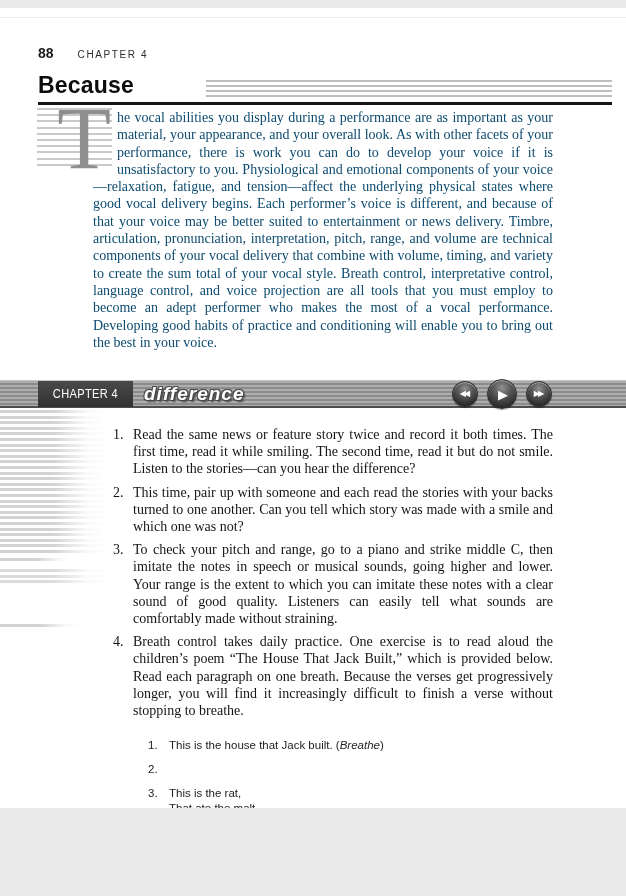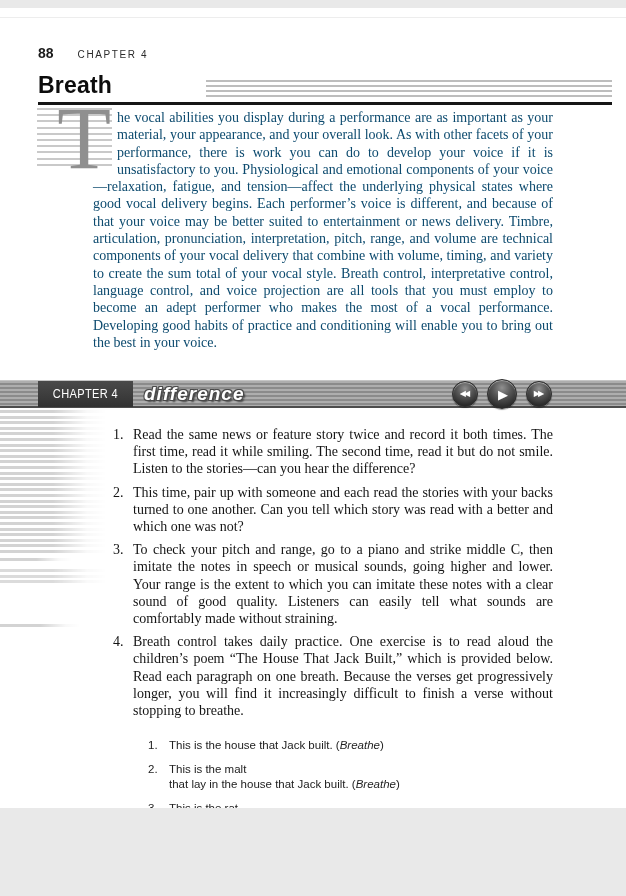--- a/index.html
+++ b/index.html
@@ -94,21 +94,21 @@
 <body>
 
 <div id="page">
   <div class="scan-line"></div>
 
   <div class="page-header">
     <span class="page-num">88</span>
     <span class="chapter-label">CHAPTER 4</span>
   </div>
 
-  <h1 class="summary-h1">Breath</h1>
+  <h1 class="summary-h1">Because</h1>
   <div class="head-stripes"></div>
   <div class="head-rule"></div>
 
   <div class="dropcap-block">
     <span class="dropcap-letter">T</span>
   </div>
   <div class="summary-para"><span class="dc-spacer"></span><span>he vocal abilities you display during a performance are as important as your material, your appearance, and your overall look. As with other facets of your performance, there is work you can do to develop your voice if it is unsatisfactory to you. Physiological and emotional components of your voice—relaxation, fatigue, and tension—affect the underlying physical states where good vocal delivery begins. Each performer’s voice is different, and because of that your voice may be better suited to entertainment or news delivery. Timbre, articulation, pronunciation, interpretation, pitch, range, and volume are technical components of your vocal delivery that combine with volume, timing, and variety to create the sum total of your vocal style. Breath control, interpretative control, language control, and voice projection are all tools that you must employ to become an adept performer who makes the most of a vocal performance. Developing good habits of practice and conditioning will enable you to bring out the best in your voice.</span></div>
 
   <div class="banner">
     <div class="banner-chapter">
@@ -133,45 +133,41 @@
   <div class="ghost g3"></div>
   <div class="ghost g4"></div>
 
   <div class="ex-list">
       <div class="ex-item">
         <span class="ex-num">1.</span>
         <span class="ex-text">Read the same news or feature story twice and record it both times. The first time, read it while smiling. The second time, read it but do not smile. Listen to the stories—can you hear the difference?</span>
       </div>
       <div class="ex-item">
         <span class="ex-num">2.</span>
-        <span class="ex-text">This time, pair up with someone and each read the stories with your backs turned to one another. Can you tell which story was read with a better and which one was not?</span>
+        <span class="ex-text">This time, pair up with someone and each read the stories with your backs turned to one another. Can you tell which story was made with a smile and which one was not?</span>
       </div>
       <div class="ex-item">
         <span class="ex-num">3.</span>
         <span class="ex-text">To check your pitch and range, go to a piano and strike middle C, then imitate the notes in speech or musical sounds, going higher and lower. Your range is the extent to which you can imitate these notes with a clear sound of good quality. Listeners can easily tell what sounds are comfortably made without straining.</span>
       </div>
       <div class="ex-item">
         <span class="ex-num">4.</span>
         <span class="ex-text">Breath control takes daily practice. One exercise is to read aloud the children’s poem “The House That Jack Built,” which is provided below. Read each paragraph on one breath. Because the verses get progressively longer, you will find it increasingly difficult to finish a verse without stopping to breathe.</span>
       </div>
     </div>
 
   <div class="poem-list">
       <div class="pv">
         <span class="pv-num">1.</span>
         <span class="pv-lines">
           <span class="pv-line">This is the house that Jack built. (<em>Breathe</em>)</span>
         </span>
       </div>
       <div class="pv">
         <span class="pv-num">2.</span>
-        <span class="pv-lines">
-          <span class="pv-line">This is the malt</span>
-          <span class="pv-line">that lay in the house that Jack built. (<em>Breathe</em>)</span>
-        </span>
       </div>
       <div class="pv">
         <span class="pv-num">3.</span>
         <span class="pv-lines">
           <span class="pv-line">This is the rat,</span>
           <span class="pv-line">That ate the malt</span>
           <span class="pv-line">That lay in the house that Jack built. (<em>Breathe</em>)</span>
         </span>
       </div>
     </div>

